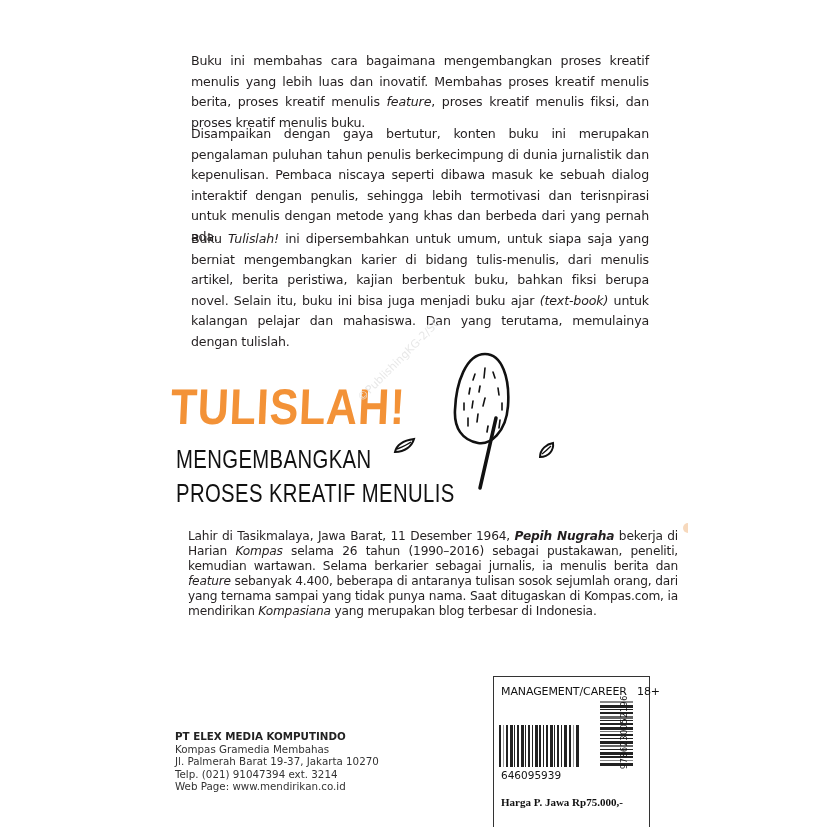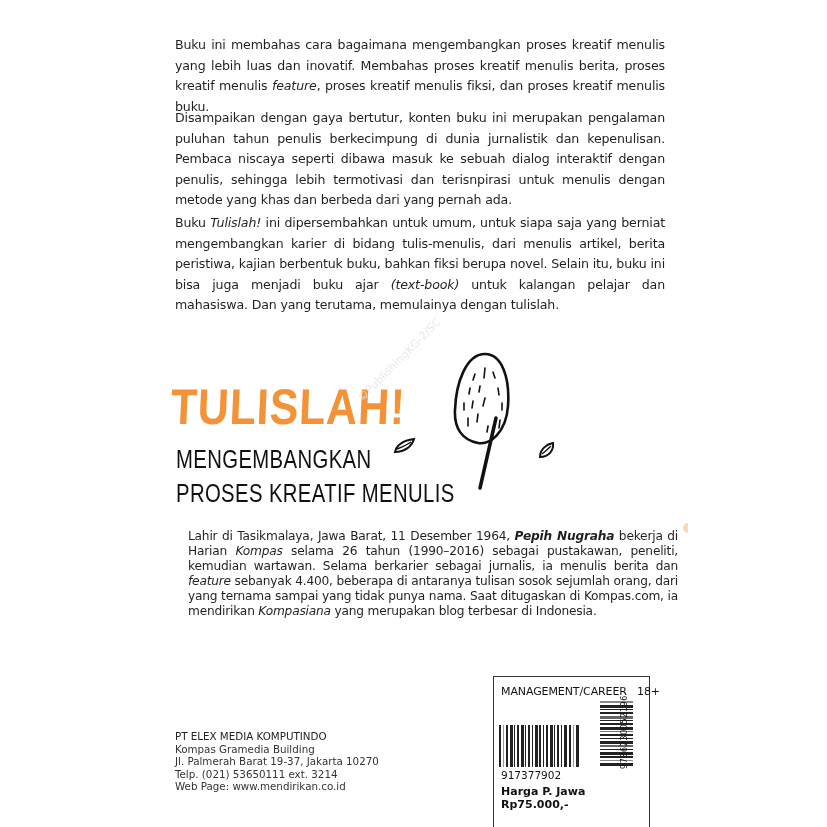--- a/index.html
+++ b/index.html
@@ -1,44 +1,44 @@
 <!DOCTYPE html>
 <html><head>
 <meta charset="utf-8">
 <style>
   html, body { margin:0; padding:0; }
   body { width:827px; height:827px; background:#ffffff; position:relative; overflow:hidden;
          font-family:"DejaVu Sans", "Liberation Sans", sans-serif; color:#231f20; }
   .para { position:absolute; left:175px; width:490px; font-size:12.6px; line-height:20.6px;
           text-align:justify; letter-spacing:-0.15px; }
-  .para p { margin:0; }
+  .para p { margin:16px; }
   #p1 { top:35px; }
   #p2 { top:108px; }
   #p3 { top:213px; }
   .bio { position:absolute; left:188px; top:529px; width:490px; font-size:12.2px; line-height:15px;
          text-align:justify; letter-spacing:-0.2px; }
   .title-main { position:absolute; left:172px; top:378px; font-family:"Liberation Sans", sans-serif;
                 font-weight:bold; font-size:50px; color:#f39237; letter-spacing:1px; transform:scaleX(0.86) skewX(-3deg);
                 transform-origin:left top; }
   .subtitle { position:absolute; left:176px; font-family:"Liberation Sans", sans-serif; font-size:26px;
               color:#111; letter-spacing:0.5px; transform:scaleX(0.78); transform-origin:left top; }
   #sub1 { top:444px; }
   #sub2 { top:478px; }
   .watermark { position:absolute; left:355px; top:395px; font-size:11px; color:#e8e8e8;
                transform:rotate(-45deg); transform-origin:left top; white-space:nowrap; }
   .tree { position:absolute; left:440px; top:348px; }
   .publisher { position:absolute; left:175px; top:730px; font-size:10.3px; line-height:12.6px; color:#333; }
-  .publisher .pname { font-weight:normal; color:#222; }
+  .publisher .pname { font-weight:bold; color:#222; }
   .barcode-box { position:absolute; left:493px; top:676px; width:157px; height:160px;
                  border:1.3px solid #333; box-sizing:border-box; }
   .category { position:absolute; left:7px; top:8px; font-size:11px; color:#111; letter-spacing:-0.1px; }
   .bc-main { position:absolute; left:5px; top:48px; width:90px; height:42px; display:flex; gap:0; }
   .bc-main span, .bc-isbn span { display:block; background:#222; }
   .bc-num { position:absolute; left:7px; top:92px; font-size:10.5px; color:#111; }
-  .price { position:absolute; left:7px; top:108px; font-size:11px; font-weight:bold; color:#111; }
+  .price { position:absolute; left:7px; top:119px; font-size:11px; font-weight:bold; color:#111;font-family:Liberation Serif, serif; }
   .bc-isbn { position:absolute; left:106px; top:24px; width:33px; height:68px; display:flex; flex-direction:column; }
   .isbn-text { position:absolute; left:126px; top:92px; font-size:8px; color:#111; transform:rotate(-90deg);
                transform-origin:left top; white-space:nowrap; letter-spacing:0.6px; }
   .edge-mark { position:absolute; left:683px; top:523px; width:5px; height:10px; background:#f7d9bd;
                border-radius:5px 0 0 5px; }
 </style>
 </head>
 <body>
 
 <div class="para" id="p1">
@@ -88,23 +88,23 @@
 </svg>
 
 <div class="edge-mark"></div>
 
 <div class="bio">
   <span>Lahir di Tasikmalaya, Jawa Barat, 11 Desember 1964, </span><b><i>Pepih Nugraha</i></b><span> bekerja di Harian </span><i>Kompas</i><span> selama 26 tahun (1990–2016) sebagai pustakawan, peneliti, kemudian wartawan. Selama berkarier sebagai jurnalis, ia menulis berita dan </span><i>feature</i><span> sebanyak 4.400, beberapa di antaranya tulisan sosok sejumlah orang, dari yang ternama sampai yang tidak punya nama. Saat ditugaskan di Kompas.com, ia mendirikan </span><i>Kompasiana</i><span> yang merupakan blog terbesar di Indonesia.</span>
 </div>
 
 <div class="publisher">
   <div class="pname">PT ELEX MEDIA KOMPUTINDO</div>
-  <div>Kompas Gramedia Building</div>
+  <div>Kompas Gramedia Membahas</div>
   <div>Jl. Palmerah Barat 19-37, Jakarta 10270</div>
-  <div>Telp. (021) 53650111 ext. 3214</div>
+  <div>Telp. (021) 91047394 ext. 3214</div>
   <div>Web Page: www.mendirikan.co.id</div>
 </div>
 
 <div class="barcode-box">
   <div class="category">
     <span>MANAGEMENT/CAREER</span>&nbsp;&nbsp;&nbsp;<span>18+</span>
   </div>
   <div class="bc-main">
     <span style="width:2px;margin-right:2px"></span>
       <span style="width:1px;margin-right:2px;background:#999"></span>
@@ -122,21 +122,21 @@
       <span style="width:2px;margin-right:2px"></span>
       <span style="width:3px;margin-right:1px"></span>
       <span style="width:1px;margin-right:2px"></span>
       <span style="width:2px;margin-right:2px"></span>
       <span style="width:1px;margin-right:2px"></span>
       <span style="width:3px;margin-right:2px"></span>
       <span style="width:2px;margin-right:2px"></span>
       <span style="width:1px;margin-right:2px;background:#999"></span>
       <span style="width:3px"></span>
   </div>
-  <div class="bc-num">917377902</div>
+  <div class="bc-num">646095939</div>
   <div class="price">Harga P. Jawa Rp75.000,-</div>
   <div class="bc-isbn">
     <span style="height:2px;margin-bottom:2px;background:#888"></span>
       <span style="height:3px;margin-bottom:1px"></span>
       <span style="height:1px;margin-bottom:2px"></span>
       <span style="height:2px;margin-bottom:2px"></span>
       <span style="height:3px;margin-bottom:1px;background:#666"></span>
       <span style="height:1px;margin-bottom:2px"></span>
       <span style="height:2px;margin-bottom:2px"></span>
       <span style="height:3px;margin-bottom:1px"></span>

